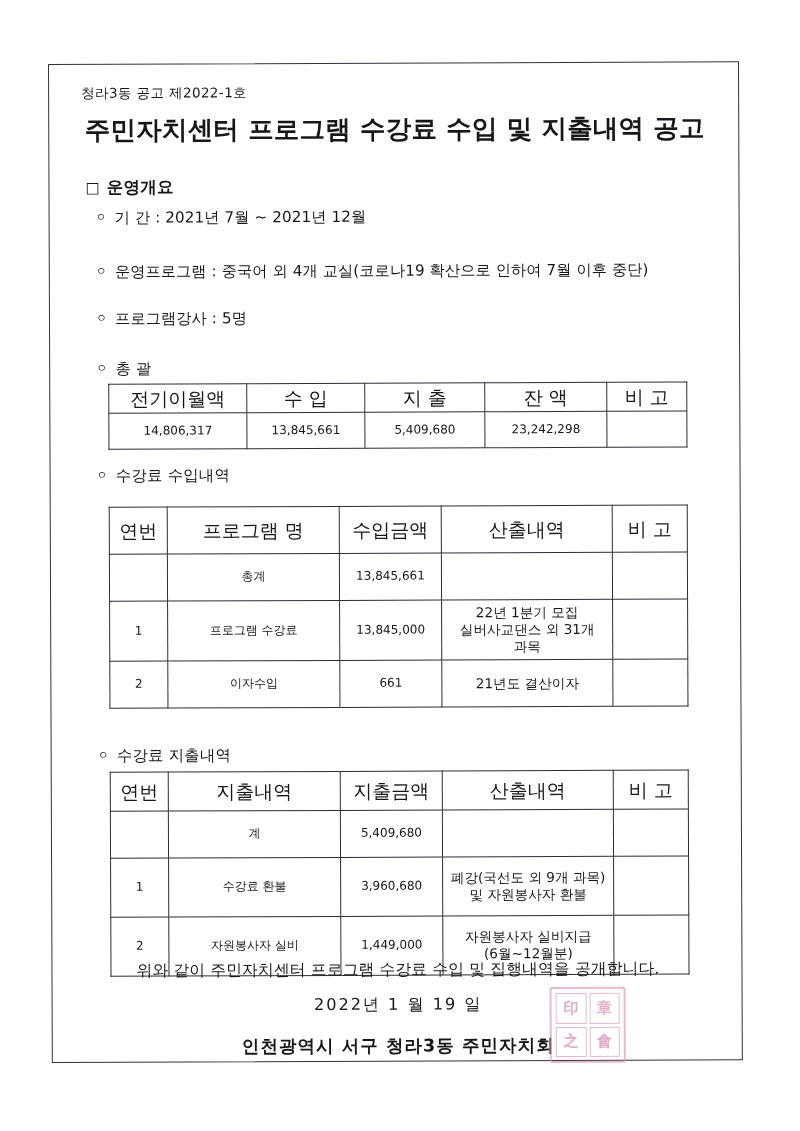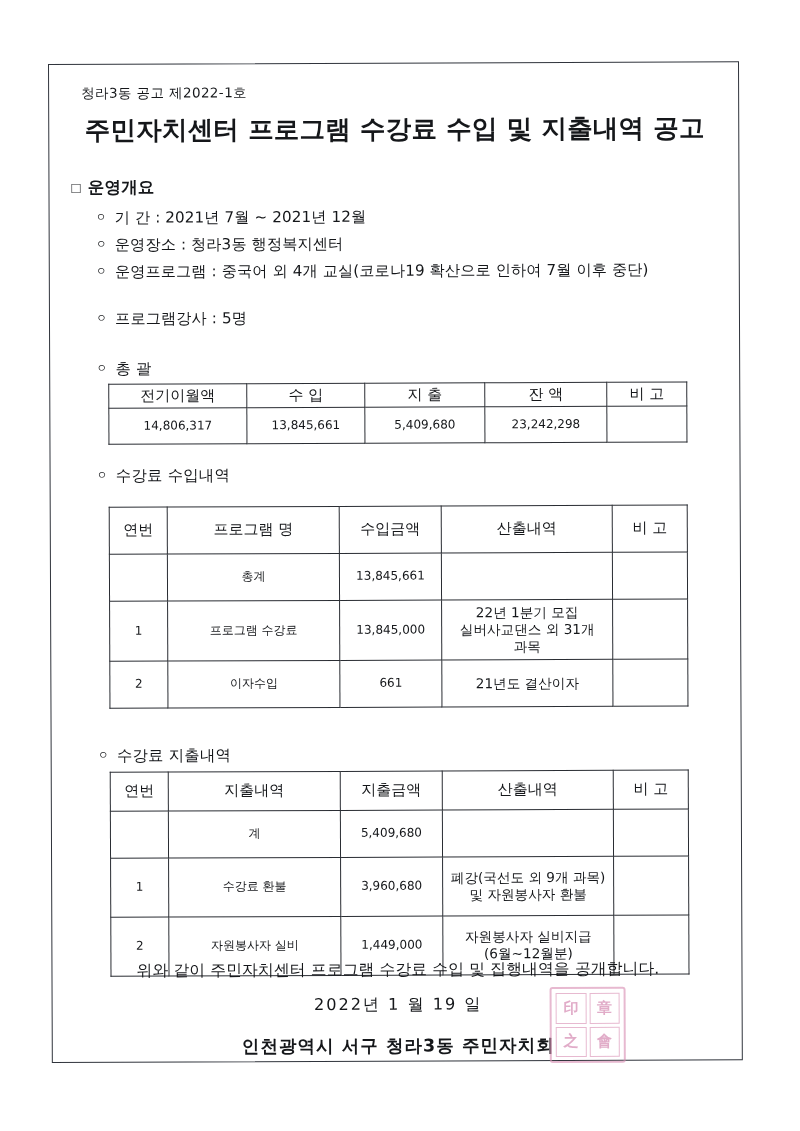--- a/index.html
+++ b/index.html
@@ -104,21 +104,21 @@
   table.doc-table td {
     border: 1.1px solid #2a2d33;
     text-align: center;
     vertical-align: middle;
     font-size: 12px;
     padding: 2px 3px;
     line-height: 1.28;
     color: #15171a;
   }
   table.doc-table td.head {
-    font-size: 15px;
+    font-size: 19px;
   }
   table.doc-table td.small {
     font-size: 13.6px;
     line-height: 1.25;
   }
   table.doc-table td.empty-cell {
     border: 1.1px solid #2a2d33;
   }
 
   
@@ -187,29 +187,26 @@
 </head>
 <body>
 
 <div id="scan-page">
   <div id="page-inner">
 
     <div class="doc-no">청라3동 공고 제2022-1호</div>
 
     <div class="doc-title">주민자치센터 프로그램 수강료 수입 및 지출내역 공고</div>
 
-    <div class="sec-head" style="left:22px; top:112px;font-family:Liberation Serif, serif;">
+    <div class="sec-head" style="left:36px; top:112px;">
       <span class="box-mark">□</span><span>운영개요</span>
     </div>
 
     <div class="bullet-line" style="left:46px; top:143px;">
       <span class="circ">ㅇ</span><span>기      간 : 2021년 7월 ~ 2021년 12월</span>
-    </div>
-    <div class="bullet-line" style="left:46px; top:170px;">
-      <span class="circ">ㅇ</span><span>운영장소 : 청라3동 행정복지센터</span>
     </div>
     <div class="bullet-line" style="left:46px; top:197px;">
       <span class="circ">ㅇ</span><span>운영프로그램 : 중국어 외 4개 교실(코로나19 확산으로 인하여 7월 이후 중단)</span>
     </div>
     <div class="bullet-line" style="left:46px; top:224px;margin-top:20px;">
       <span class="circ">ㅇ</span><span>프로그램강사 : 5명</span>
     </div>
 
 
     <div class="sub-head" style="left:46px; top:294px;">

